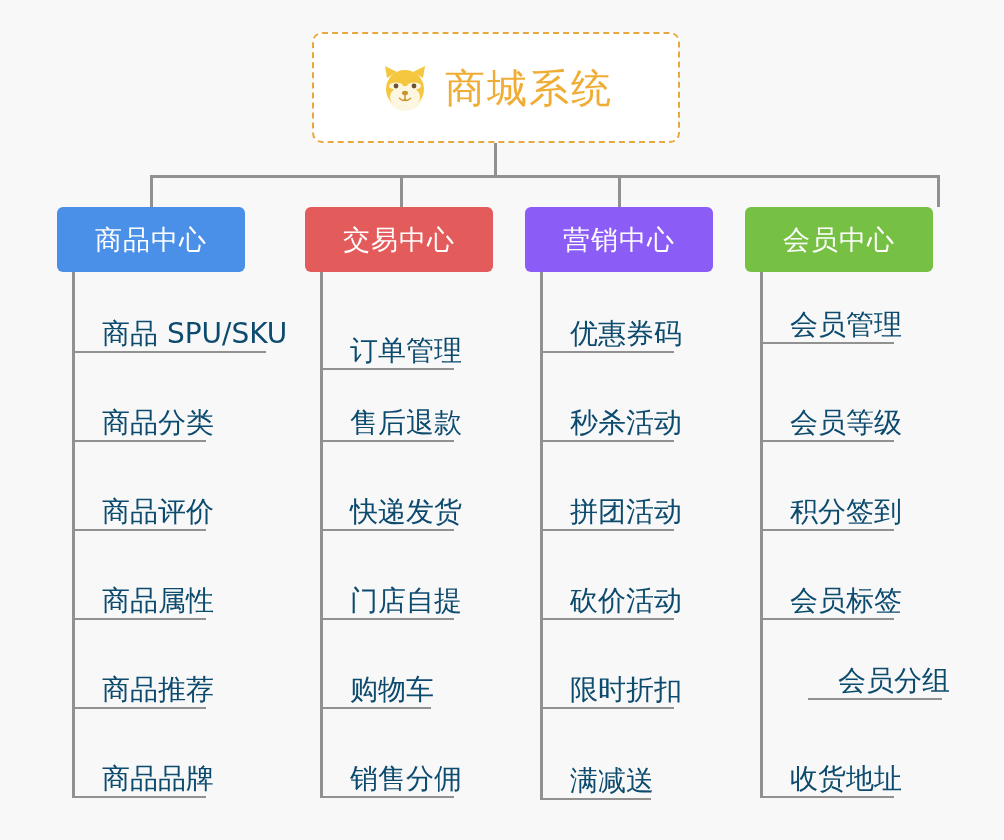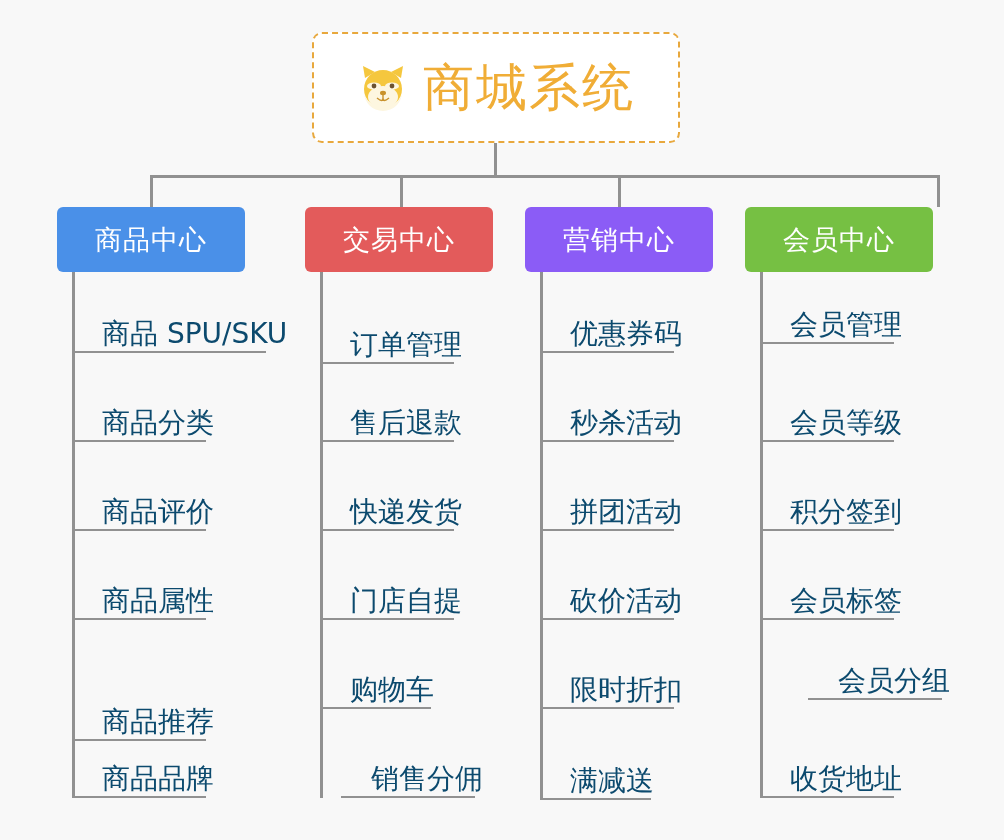--- a/index.html
+++ b/index.html
@@ -17,21 +17,21 @@
     box-sizing:border-box;
     background:#ffffff;
     border:2px dashed #e8a83d;
     border-radius:10px;
     display:flex;align-items:center;justify-content:center;gap:14px;
   }
   #root-icon{
     width:52px;height:52px;flex:0 0 52px;position:relative;
   }
   #root-title{
-    font-size:51px;color:#f0ad36;letter-spacing:2px;line-height:1;
+    font-size:40px;color:#f0ad36;letter-spacing:2px;line-height:1;
     font-family:"DejaVu Sans","Liberation Sans",sans-serif;
   }
 
   
   .conn{position:absolute;background:#919191;}
 
   
   .cat-box{
     position:absolute;top:207px;height:65px;
     border-radius:6px;
@@ -116,46 +116,46 @@
     </div>
     <div class="leaf-item" style="top: 134px; border-bottom-color: rgb(145, 145, 145); width: 134px;">
       <span class="leaf-label">商品分类</span>
     </div>
     <div class="leaf-item" style="top: 223px; border-bottom-color: rgb(145, 145, 145); width: 134px; padding-left: 36px;">
       <span class="leaf-label">商品评价</span>
     </div>
     <div class="leaf-item" style="top: 312px; border-bottom-color: rgb(145, 145, 145); width: 134px;">
       <span class="leaf-label">商品属性</span>
     </div>
-    <div class="leaf-item" style="top: 401px; border-bottom-color: rgb(145, 145, 145); width: 134px; margin-top: 32px;">
+    <div class="leaf-item" style="top: 401px; border-bottom-color: rgb(145, 145, 145); width: 134px;">
       <span class="leaf-label">商品推荐</span>
     </div>
     <div class="leaf-item" style="top: 490px; border-bottom-color: rgb(145, 145, 145); width: 134px; padding-left: 44px;">
       <span class="leaf-label">商品品牌</span>
     </div>
   </div>
 
   <div class="leaf-col" style="left:320px;">
     <div class="leaf-stem" style="background: rgb(145, 145, 145); height: 526px;"></div>
-    <div class="leaf-item" style="top: 56px; border-bottom-color: rgb(145, 145, 145); width: 134px;">
+    <div class="leaf-item" style="top: 62px; border-bottom-color: rgb(145, 145, 145); width: 134px;">
       <span class="leaf-label">订单管理</span>
     </div>
     <div class="leaf-item" style="top: 134px; border-bottom-color: rgb(145, 145, 145); width: 134px;">
       <span class="leaf-label">售后退款</span>
     </div>
     <div class="leaf-item" style="top: 223px; border-bottom-color: rgb(145, 145, 145); width: 134px;">
       <span class="leaf-label">快递发货</span>
     </div>
     <div class="leaf-item" style="top: 312px; border-bottom-color: rgb(145, 145, 145); width: 134px;">
       <span class="leaf-label">门店自提</span>
     </div>
     <div class="leaf-item" style="top: 401px; border-bottom-color: rgb(145, 145, 145); width: 111px;">
       <span class="leaf-label">购物车</span>
     </div>
-    <div class="leaf-item" style="top: 490px; border-bottom-color: rgb(145, 145, 145); width: 134px; margin-left: 21px;">
+    <div class="leaf-item" style="top: 490px; border-bottom-color: rgb(145, 145, 145); width: 134px;">
       <span class="leaf-label">销售分佣</span>
     </div>
   </div>
 
   <div class="leaf-col" style="left:540px;">
     <div class="leaf-stem" style="background: rgb(145, 145, 145); height: 526px;"></div>
     <div class="leaf-item" style="top: 45px; border-bottom-color: rgb(145, 145, 145); width: 134px;">
       <span class="leaf-label">优惠券码</span>
     </div>
     <div class="leaf-item" style="top: 134px; border-bottom-color: rgb(145, 145, 145); width: 134px;">

